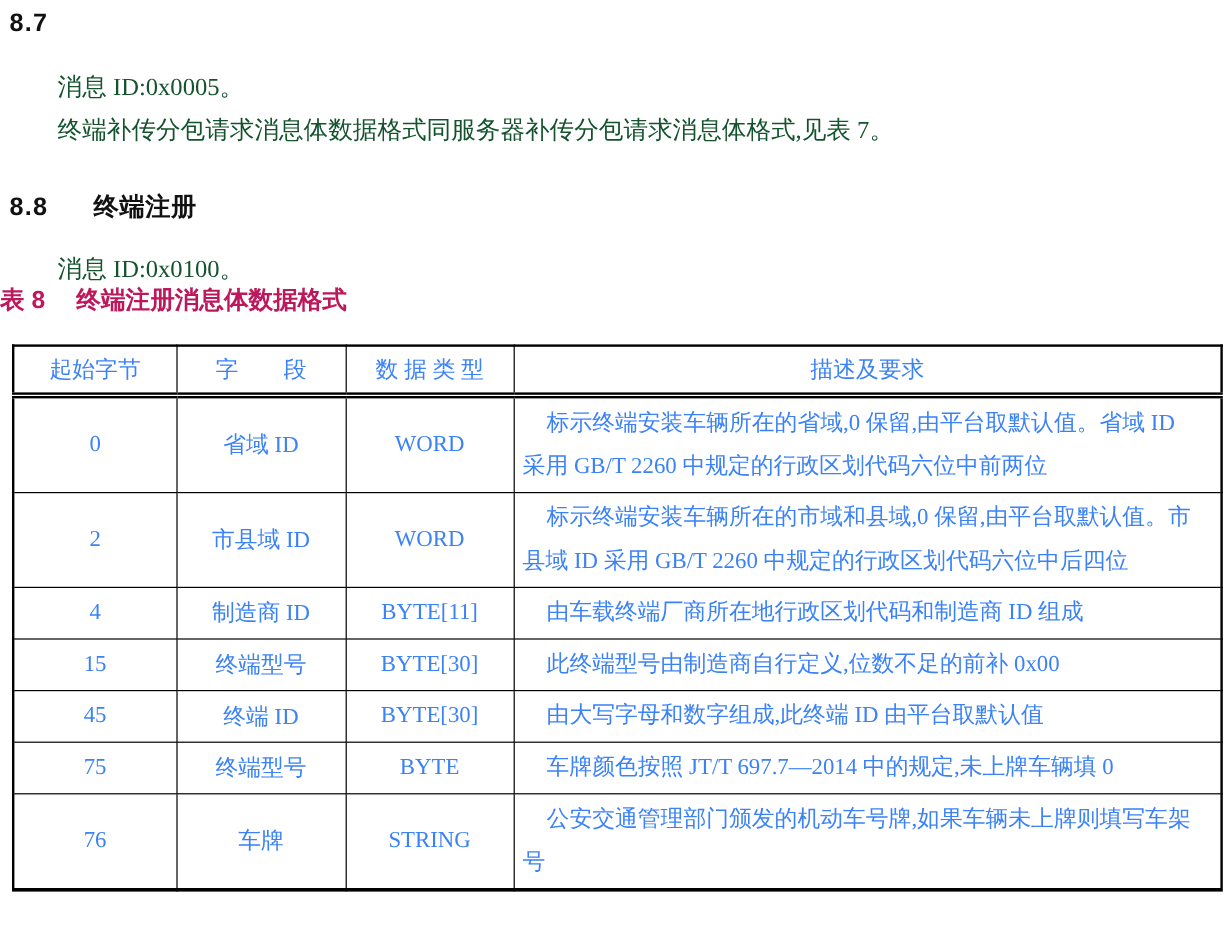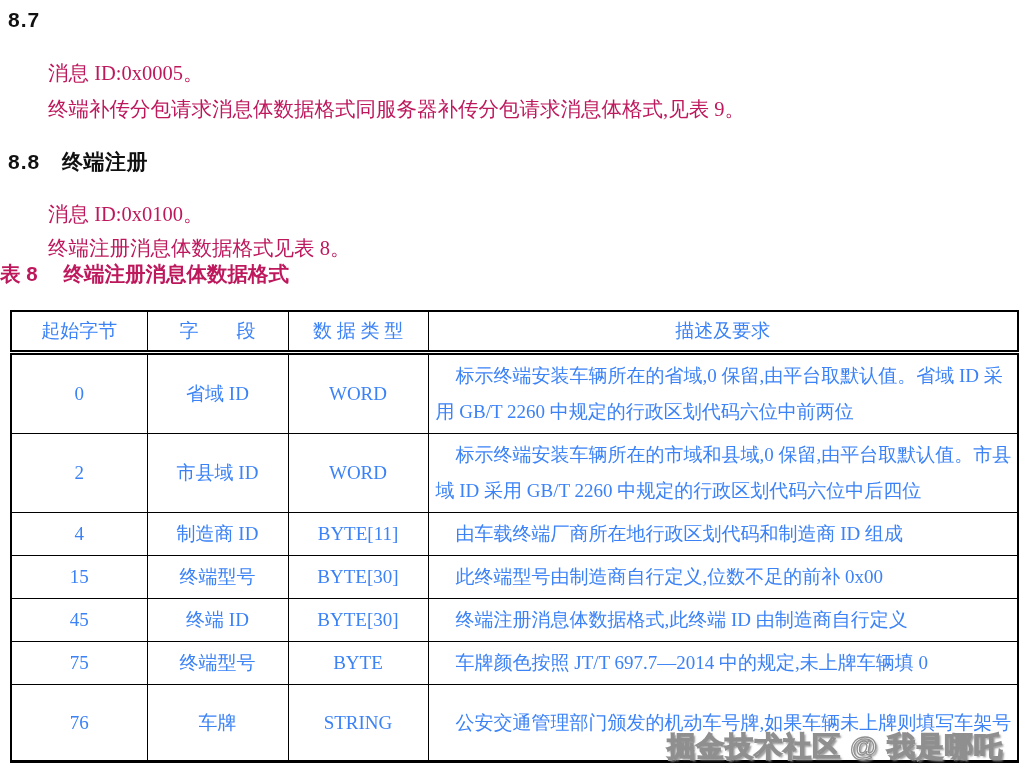--- a/index.html
+++ b/index.html
@@ -19,28 +19,28 @@
     font-size: 21px;
     line-height: 26px;
     color: #111;
     display: flex;
     align-items: baseline;
     padding-left: 8px;
     letter-spacing: 0.5px;
   }
   .sec-heading .num { min-width: 54px; letter-spacing: 1px; }
   .sec-heading.first { padding-top: 7px; }
-  .sec-heading.second { margin-top: 27px; }
+  .sec-heading.second { margin-top: 38px; gap: 16px; }
 
   .para {
     margin: 0;
     padding-left: 48px;
     font-size: 20.5px;
     line-height: 26px;
-    color: #be185d;
+    color: #14532d;
   }
   .para.p1 { margin-top: 27px; }
   .para.p2 { margin-top: 10px; }
   .para.p3 { margin-top: 26px; }
   .para.p4 { margin-top: 8px; }
 
   .table-caption {
     font-family: "Liberation Sans", "DejaVu Sans", sans-serif;
     font-weight: 700;
     font-size: 20.5px;
@@ -66,21 +66,21 @@
     font-weight: normal;
     height: 36px;
     text-align: center;
     vertical-align: middle;
     border-bottom: 5px double #000;
   }
   td.c { text-align: center; vertical-align: middle; }
   td.d {
     text-align: left;
     vertical-align: middle;
-    padding: 3px 4px 3px 7px;
+    padding: 3px 20px 3px 7px;
     text-indent: 20px;
     line-height: 36px;
   }
   tr.r1 { height: 80px; }
   tr.r2 { height: 79px; }
   tr.r3 { height: 40px; }
   tr.r4 { height: 39px; }
   tr.r5 { height: 40px; }
   tr.r6 { height: 39px; margin-top: 29px; }
   tr.r7 { height: 77px; }
@@ -102,28 +102,27 @@
 </style>
 </head>
 <body>
 
 <div class="doc">
 
   <div class="sec-heading first">
     <span class="num">8.7</span>
   </div>
   <p class="para p1">消息 ID:0x0005。</p>
-  <p class="para p2">终端补传分包请求消息体数据格式同服务器补传分包请求消息体格式,见表 9。</p>
+  <p class="para p2">终端补传分包请求消息体数据格式同服务器补传分包请求消息体格式,见表 7。</p>
 
   <div class="sec-heading second">
     <span class="num">8.8</span>
     <span class="title">终端注册</span>
   </div>
   <p class="para p3">消息 ID:0x0100。</p>
-  <p class="para p4">终端注册消息体数据格式见表 8。</p>
 
   <div class="table-caption">
     <span class="cap-label">表 8</span><span>终端注册消息体数据格式</span>
   </div>
 
   <table class="data-table">
     <colgroup>
       <col style="width:136px">
         <col style="width:141px">
         <col style="width:140px">
@@ -159,31 +158,30 @@
       <tr class="r4">
         <td class="c">15</td>
         <td class="c">终端型号</td>
         <td class="c">BYTE[30]</td>
         <td class="d">此终端型号由制造商自行定义,位数不足的前补 0x00</td>
       </tr>
       <tr class="r5">
         <td class="c">45</td>
         <td class="c">终端 ID</td>
         <td class="c">BYTE[30]</td>
-        <td class="d">终端注册消息体数据格式,此终端 ID 由制造商自行定义</td>
+        <td class="d">由大写字母和数字组成,此终端 ID 由平台取默认值</td>
       </tr>
       <tr class="r6">
         <td class="c">75</td>
         <td class="c">终端型号</td>
         <td class="c">BYTE</td>
         <td class="d">车牌颜色按照 JT/T 697.7—2014 中的规定,未上牌车辆填 0</td>
       </tr>
       <tr class="r7">
         <td class="c">76</td>
         <td class="c">车牌</td>
         <td class="c">STRING</td>
         <td class="d">公安交通管理部门颁发的机动车号牌,如果车辆未上牌则填写车架号</td>
       </tr>
     </tbody>
   </table>
 
-  <div class="watermark">掘金技术社区 @ 我是哪吒</div>
 </div>
 
 </body></html>

